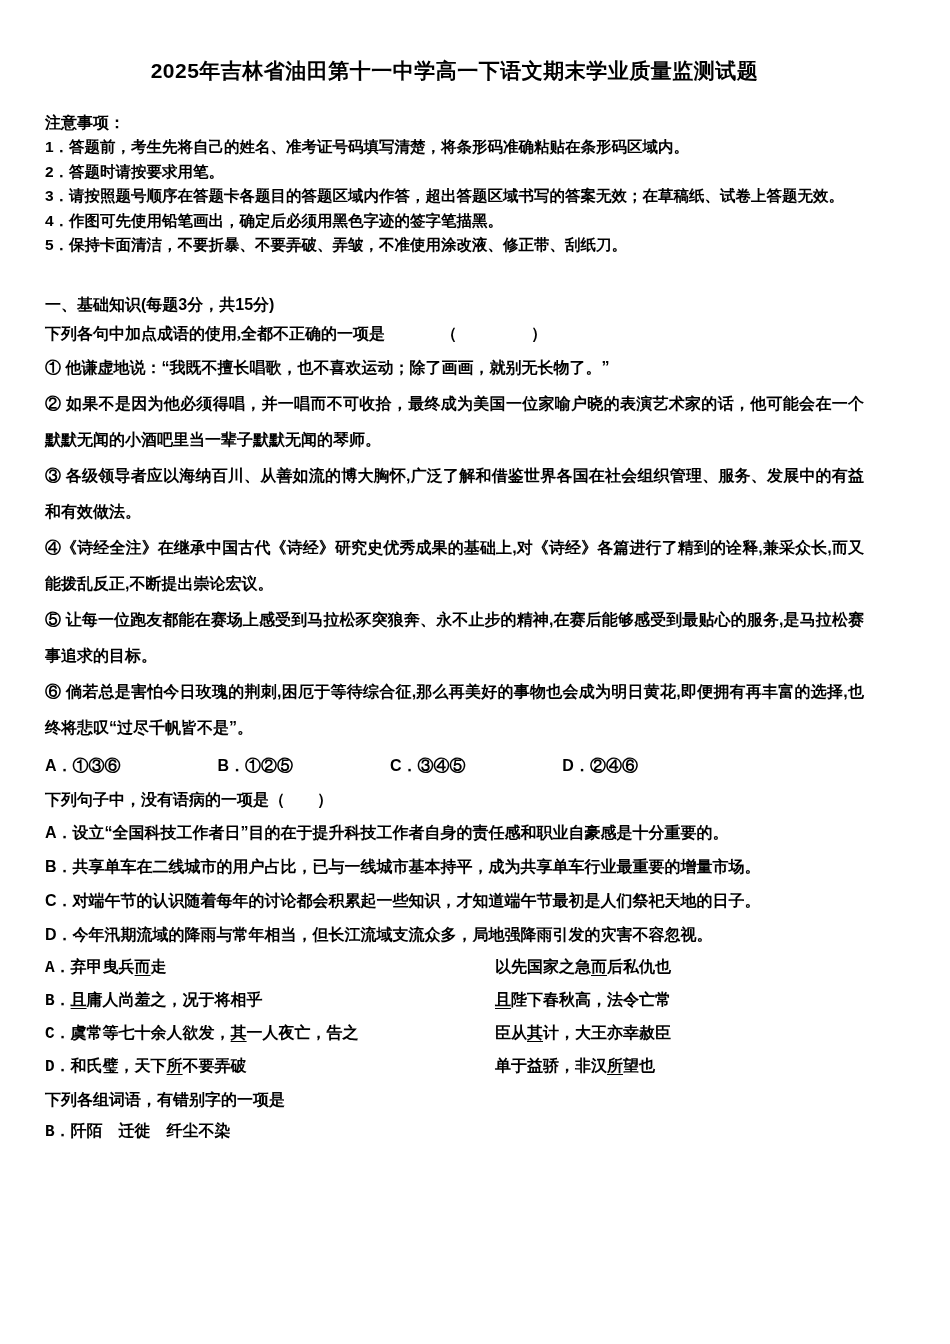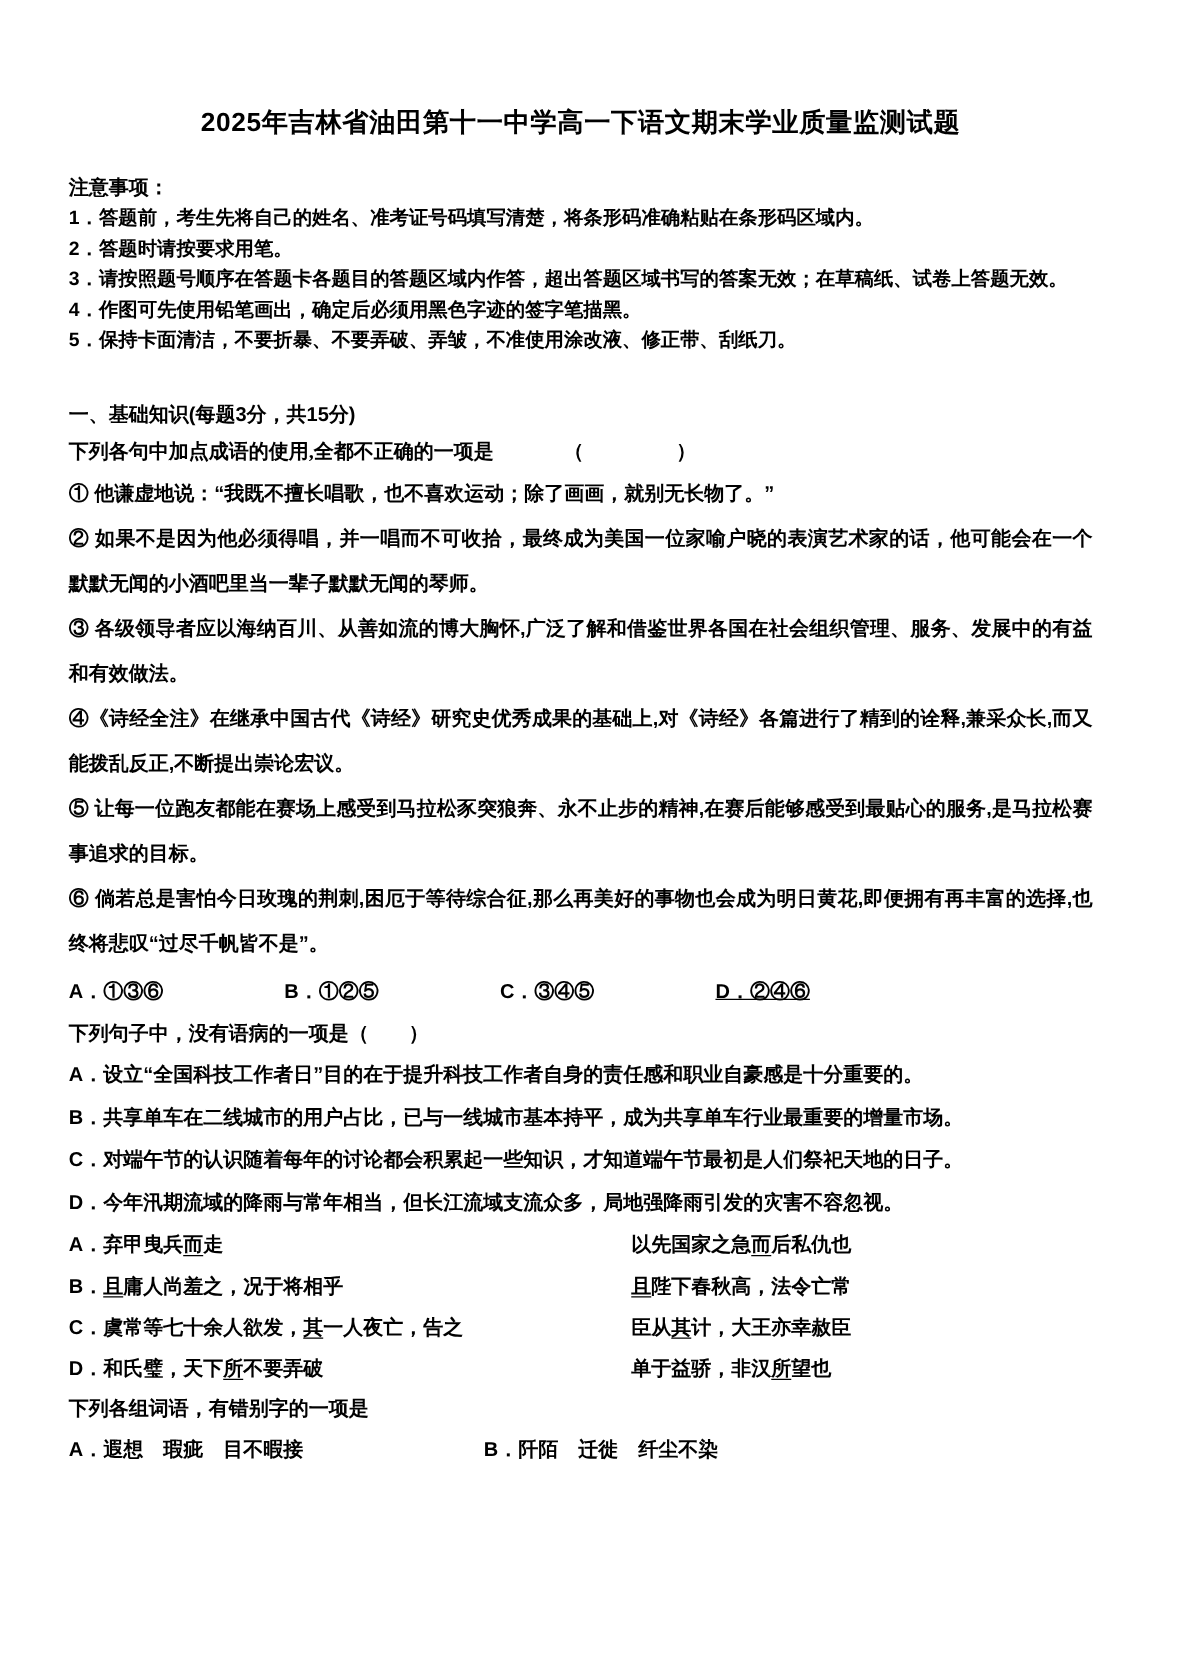--- a/index.html
+++ b/index.html
@@ -12,22 +12,21 @@
     height: 1344px;
     overflow: hidden;
     color: #000;
     font-family: "Liberation Sans", sans-serif;
     font-weight: 700;
     -webkit-font-smoothing: antialiased;
   }
   .page {
     box-sizing: border-box;
     width: 908px;
-    padding: 84px 44px 0 45px;
-    margin-left: 10px;
+    padding: 56px 44px 0 45px;
   }
   .title {
     font-size: 21px;
     line-height: 30px;
     text-align: center;
     margin: 0 0 24px 0;
     letter-spacing: 0.5px;
   }
   .notice-heading {
     font-size: 16px;
@@ -63,30 +62,31 @@
   }
   .choices-row {
     font-size: 16px;
     line-height: 36px;
     margin-top: 2px;
   }
   .choices-row .choice {
     display: inline-block;
     width: 168px;
   }
-  .choices-row .choice:last-child { width: auto; text-decoration: underline; }
+  .choices-row .choice:last-child { width: auto; }
   .opt {
     font-size: 16px;
     line-height: 34px;
     margin: 0;
   }
   .pair-row {
     display: flex;
     font-size: 16px;
     line-height: 33px;
+    font-family: Liberation Mono, monospace;
   }
   .pair-left { flex: 0 0 450px; }
   .pair-right { flex: 1; }
   .words .pair-left { flex: 0 0 332px; }
   .u {
     text-decoration: underline;
     text-underline-offset: 3px;
   }
 </style>
 </head>
@@ -146,18 +146,17 @@
       <span class="pair-right"><span>臣从</span><span class="u">其</span><span>计，大王亦幸赦臣</span></span>
     </div>
 
     <div class="pair-row">
       <span class="pair-left"><span>D．</span><span>和氏璧，天下</span><span class="u">所</span><span>不要弄破</span></span>
       <span class="pair-right"><span>单于益骄，非汉</span><span class="u">所</span><span>望也</span></span>
     </div>
 
     <div class="stem">下列各组词语，有错别字的一项是</div>
     <div class="pair-row words">
-      <span class="pair-left">A．遐想　瑕疵　目不暇接</span>
       <span class="pair-right">B．阡陌　迁徙　纤尘不染</span>
     </div>
   </div>
 
 </div>
 
 </body></html>

